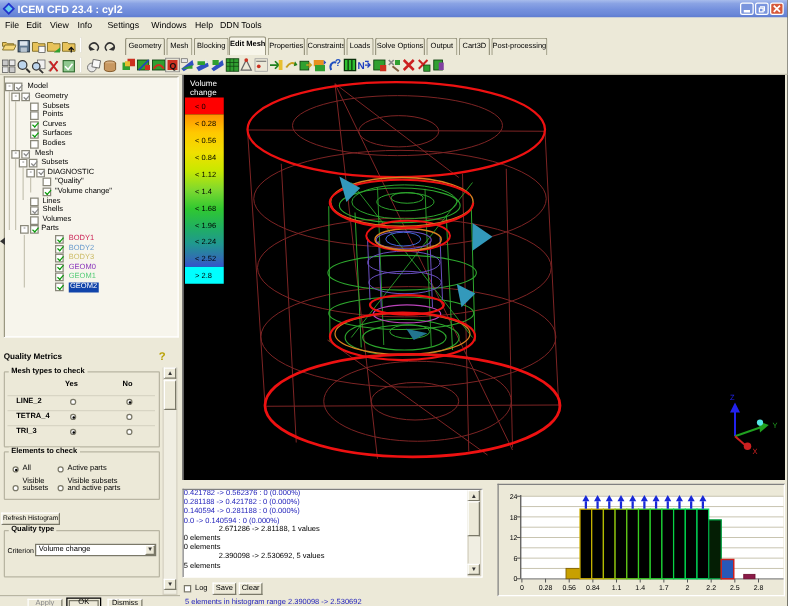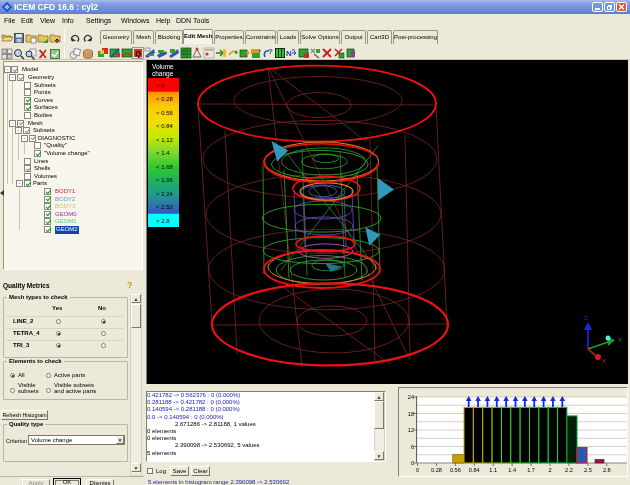--- a/index.html
+++ b/index.html
@@ -48,21 +48,21 @@
 #histo { left:398px; top:387px; width:230px; height:90px; background:#ece9d8; border:1px solid #808080; border-right-color:#fff; border-bottom-color:#fff; }
 </style>
 </head>
 <body>
 
 <div class="abs" id="titlebar"></div>
 <svg class="abs" style="left:2px;top:2px" width="11" height="11">
     <polygon points="5,0 10,5 5,10 0,5" fill="#2233cc"></polygon>
     <polygon points="5,2 8,5 5,8 2,5" fill="#66ccee"></polygon>
   </svg>
-<div class="abs" id="titletext">ICEM CFD 16.6 : cyl2</div>
+<div class="abs" id="titletext">ICEM CFD 23.4 : cyl2</div>
 <div class="abs winbtn" style="left:592px;background:#7a95dd;">
     <div style="position:absolute;left:2px;bottom:1px;width:5px;height:2px;background:#fff;"></div>
   </div>
 <div class="abs winbtn" style="left:604px;background:#7a95dd;">
     <div style="position:absolute;left:3px;top:1.5px;width:4px;height:4px;border:1px solid #fff;"></div>
     <div style="position:absolute;left:1.5px;top:3px;width:4px;height:4px;border:1px solid #fff;background:#7a95dd;"></div>
   </div>
 <div class="abs winbtn" style="left:616px;background:#d6583a;">
     <svg width="9" height="8" style="position:absolute;left:0px;top:0px">
       <path d="M2 1.5 L7 6.5 M7 1.5 L2 6.5" stroke="#fff" stroke-width="1.4"></path>

